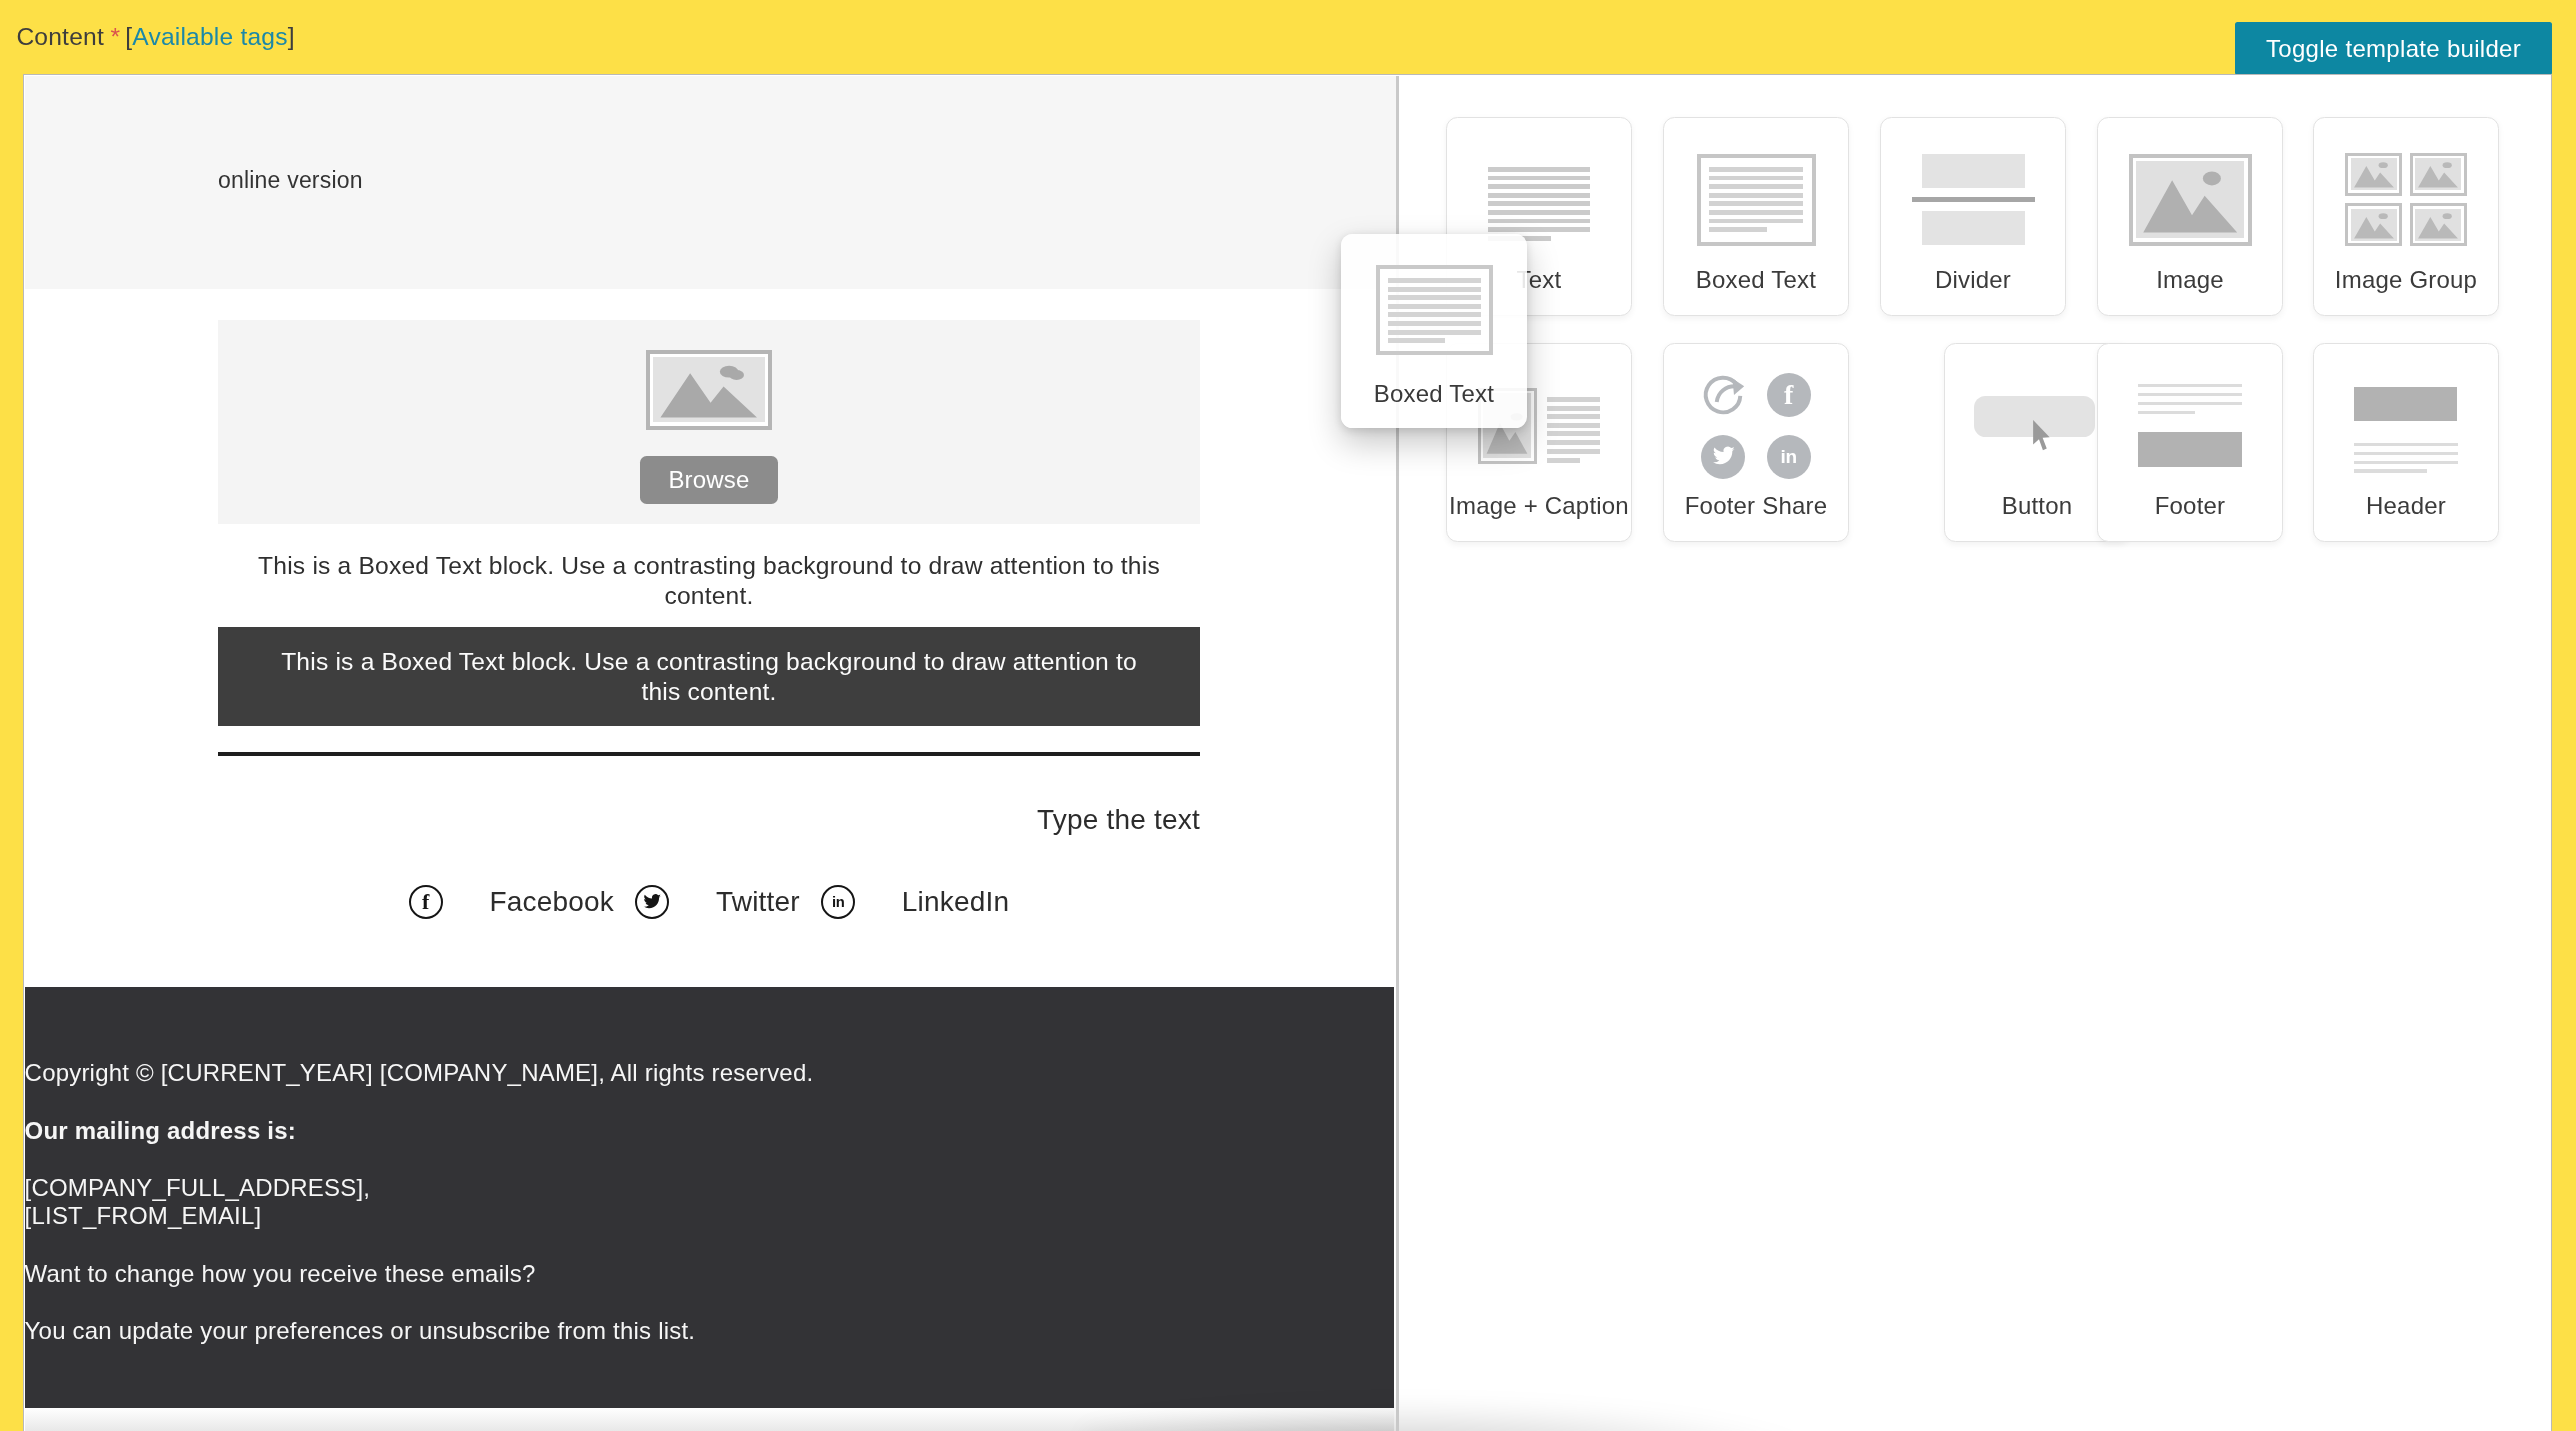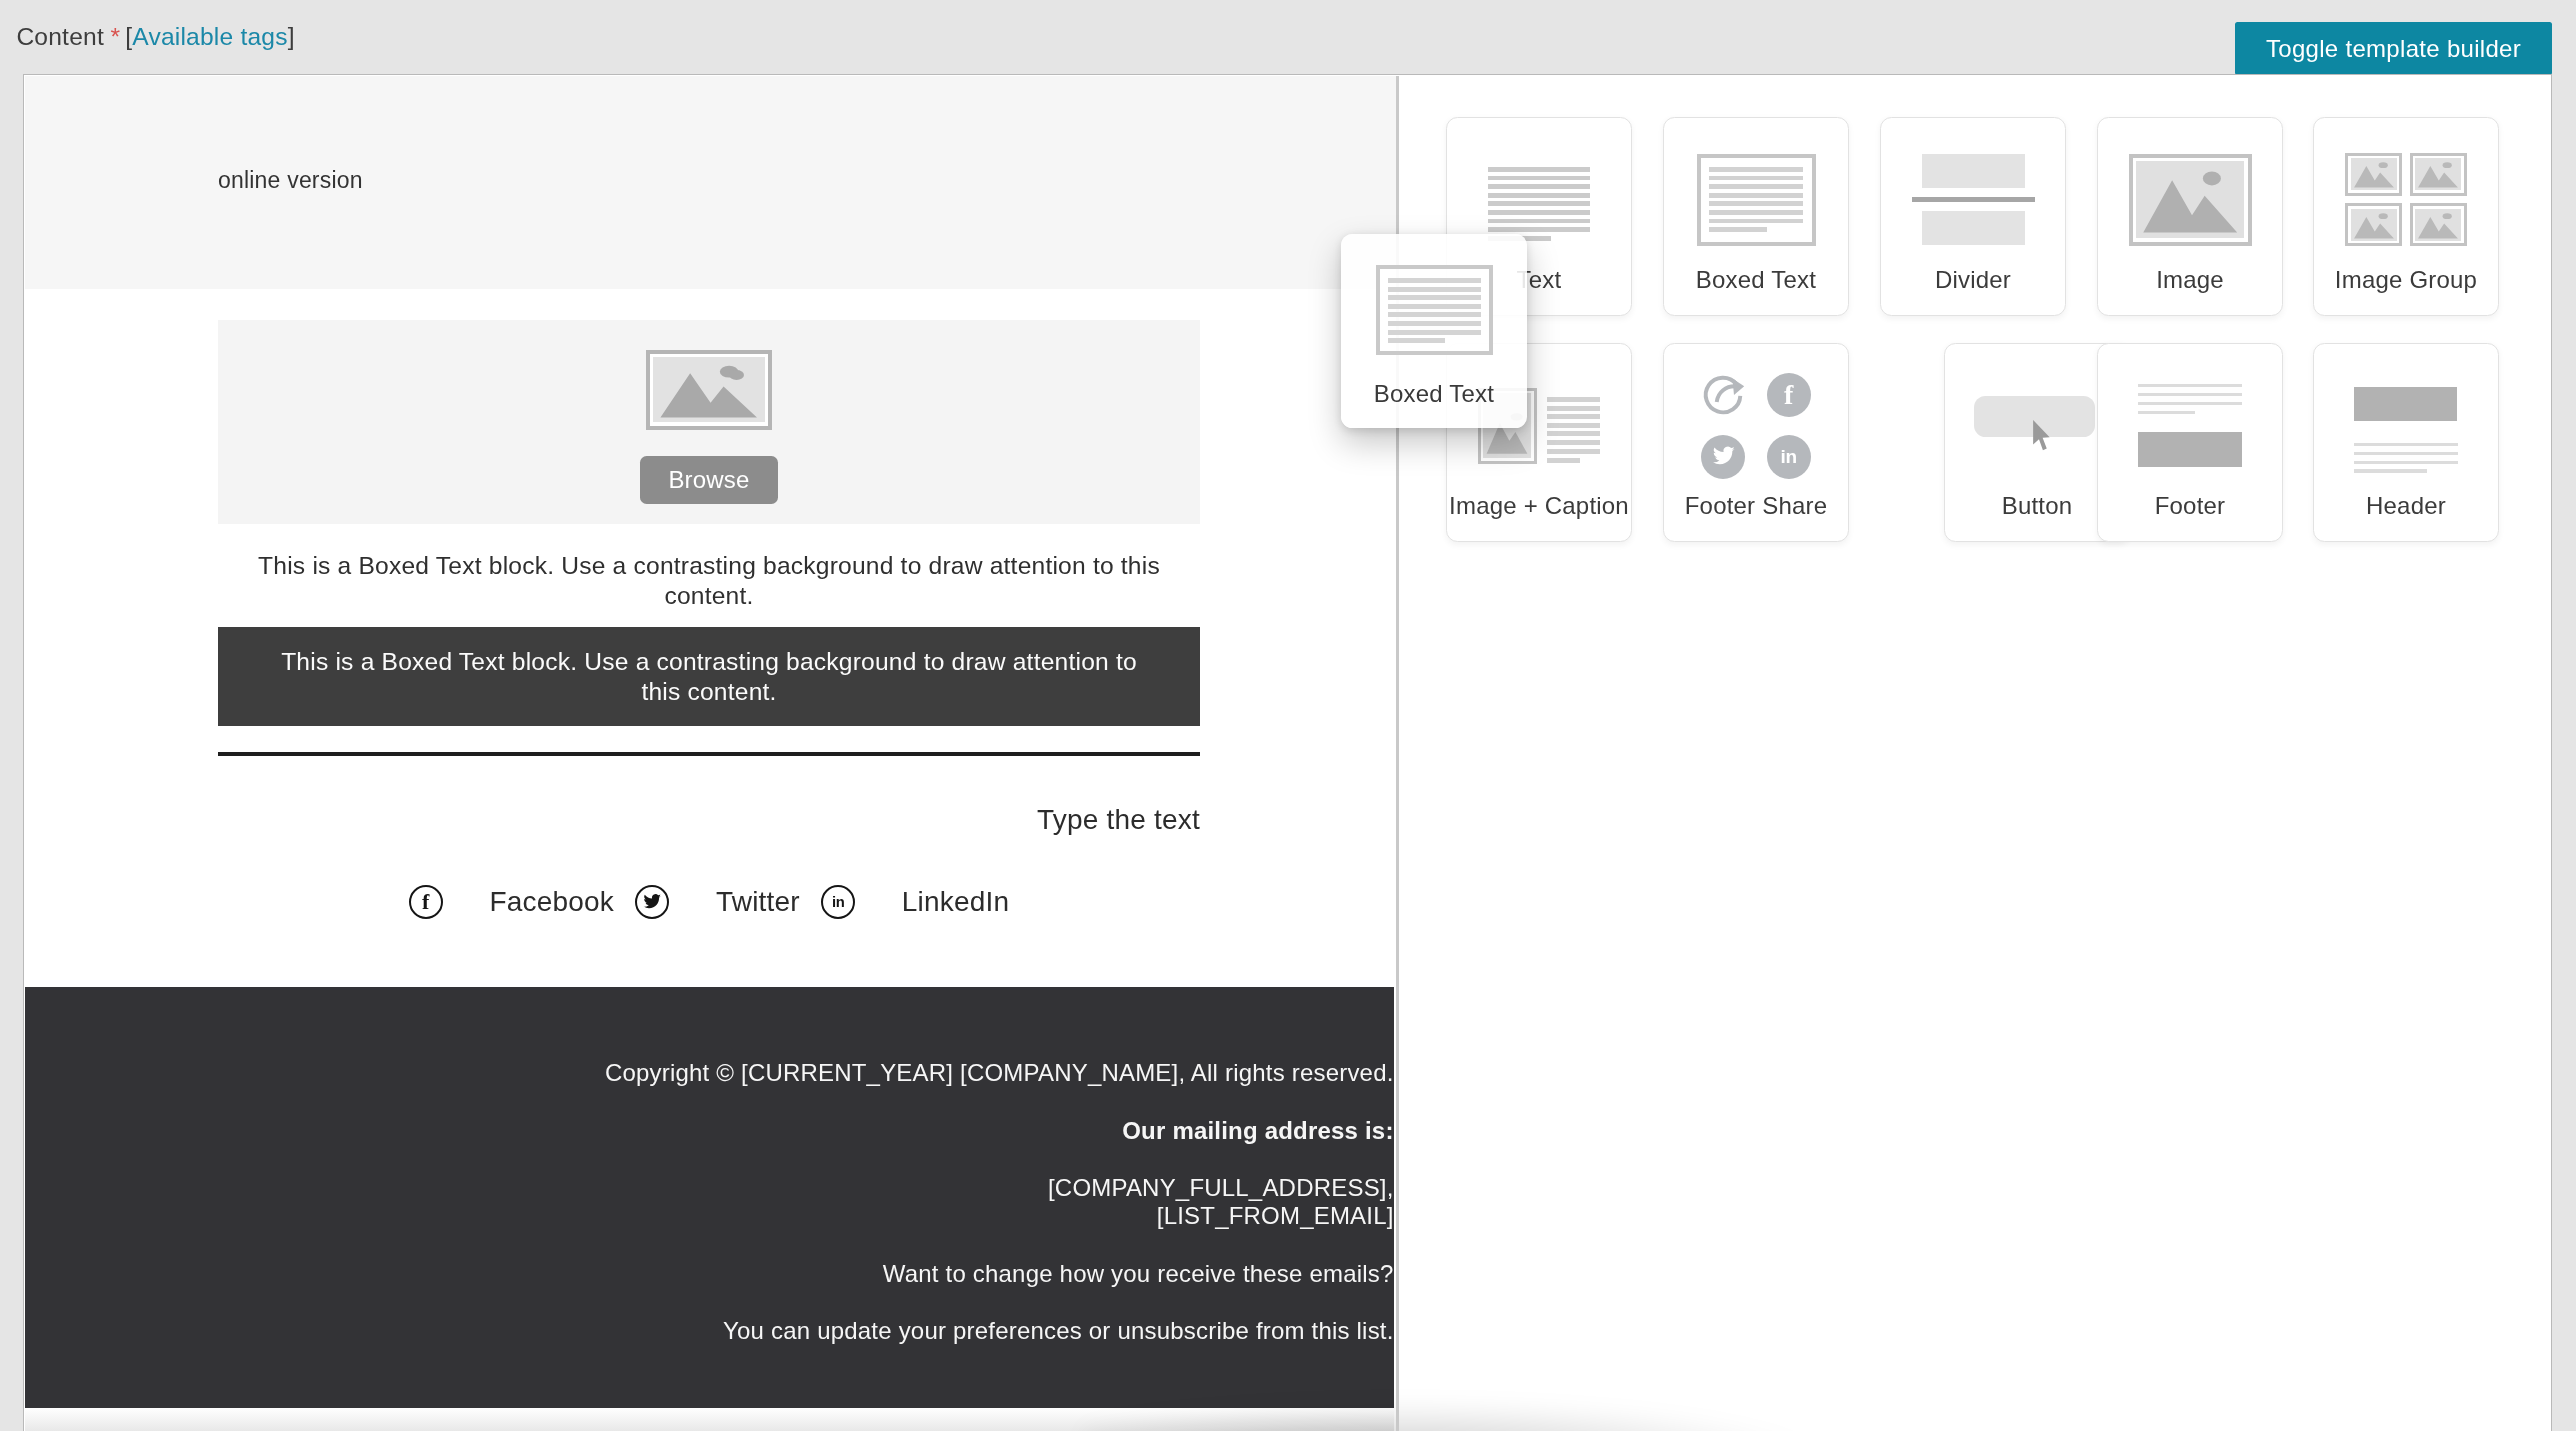--- a/index.html
+++ b/index.html
@@ -1,18 +1,18 @@
 <!DOCTYPE html>
 <html style="font-size:13px"><head>
 <meta charset="utf-8">
 <style>
   html,body{margin:0;padding:0;background:#ffffff;}
   *{box-sizing:border-box;}
   #page{
-    position:relative;width:2576px;height:1432px;overflow:hidden;background:#e5e5e5;
+    position:relative;width:2576px;height:1432px;overflow:hidden;background:#fde047;
     font-family:"Liberation Sans",sans-serif;color:#3d3d3d;cursor:default;
   }
   
   .topbar-label{position:absolute;left:16.4px;top:21.3px;font-size:24.6px;line-height:31px;color:#3d3d3d;letter-spacing:0.2px;}
   .topbar-label .req{color:#d9534f;margin:0 4.9px 0 6.6px;}
   .topbar-label .bracket{color:#3d3d3d;}
   .tags-link{color:#1b88a8;text-decoration:none;cursor:pointer;}
   .toggle-btn{
     position:absolute;left:2235px;top:22px;width:317px;height:53px;border:none;border-radius:2.5px;
     background:#0d87a2;color:#ffffff;font-size:24px;letter-spacing:0.3px;
@@ -36,21 +36,21 @@
   .hr-dark{position:absolute;left:218px;top:752px;width:982px;height:4.1px;background:#1e1e1e;cursor:pointer;}
   .headline{position:absolute;left:218px;top:804px;width:982px;text-align:right;font-size:28px;color:#2c2c2c;letter-spacing:0.2px;cursor:pointer;}
   .social-row{position:absolute;left:218px;top:885px;width:982px;display:flex;align-items:center;justify-content:center;gap:21.3px;}
   .social-item{display:flex;align-items:center;gap:10.7px;cursor:pointer;}
   .s-circle{width:34px;height:34px;border:2.5px solid #151515;border-radius:50%;display:flex;align-items:center;justify-content:center;
     font-weight:bold;color:#151515;background:#ffffff;}
   .s-circle.fb{font-size:22px;font-family:"Liberation Serif",serif;}
   .s-circle.in{font-size:14.8px;letter-spacing:-0.4px;}
   .s-circle svg{width:19.7px;height:19.7px;fill:#151515;}
   .s-label{font-size:28px;color:#2c2c2c;letter-spacing:0.2px;margin-left:36px;}
-  .email-footer{position:absolute;left:24.6px;top:987px;width:1369px;height:421px;background:#333336;text-align:right;color:#f6f6f6;cursor:pointer;}
+  .email-footer{position:absolute;left:24.6px;top:987px;width:1369px;height:421px;background:#333336;text-align:left;color:#f6f6f6;cursor:pointer;}
   .email-footer p{margin:0;font-size:24px;line-height:28px;letter-spacing:0.2px;}
   .email-footer .p1{padding-top:72px;}
   .email-footer .pgap{margin-top:29.6px;}
   .email-footer .bold{font-weight:bold;}
   .footer-fade{position:absolute;left:24.6px;top:1408px;width:1369px;height:24px;background:linear-gradient(#ffffff,#e7e7e7);}
   .bottom-shadow{position:absolute;left:1084px;top:1392px;width:804px;height:115px;z-index:4;
     background:radial-gradient(ellipse at 40% 60%, rgba(0,0,0,0.22) 0%, rgba(0,0,0,0) 62%);filter:blur(9.9px);}
   
   .card{position:absolute;width:186px;height:199px;background:#ffffff;border:1.6px solid #e2e2e2;border-radius:11.5px;
     box-shadow:0 2.5px 6.6px rgba(0,0,0,0.05);display:flex;flex-direction:column;align-items:center;cursor:grab;z-index:8;}

